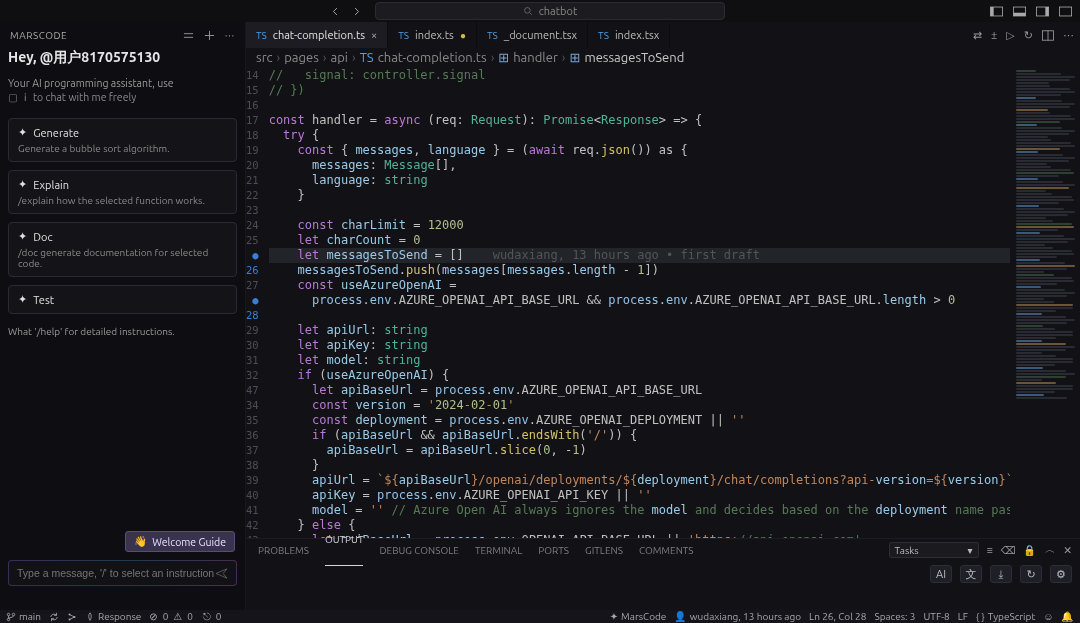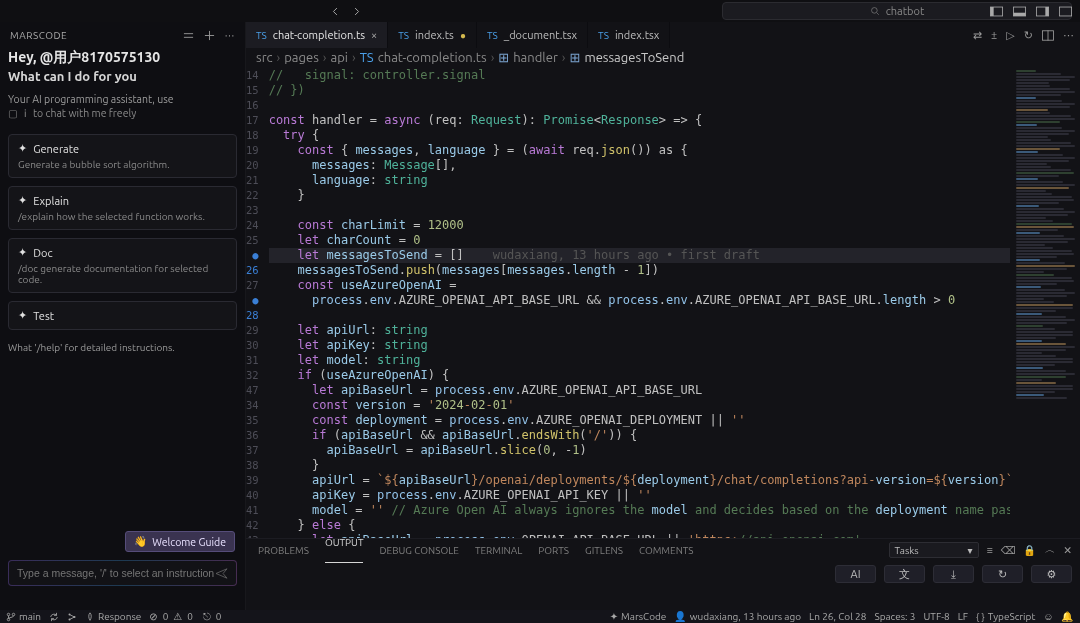--- a/index.html
+++ b/index.html
@@ -11,21 +11,21 @@
   font-size: 11px;
   overflow: hidden;
   position: relative;
 }
 
 
 .titlebar {
   height: 22px;
   display: flex; align-items: center;
   padding: 0 8px;
-  justify-content: flex-end;
+  justify-content: center;
   position: relative;
 }
 .titlebar .navarrows {
   position: absolute; left: 330px; top: 0; height: 22px;
   display: flex; align-items: center; gap: 10px;
   color: #aaa;
 }
 .titlebar .search {
   width: 350px; height: 18px;
   margin-left: 20px;
@@ -183,36 +183,36 @@
   height: 72px;
   background:#121216;
   border-top:1px solid #1c1c22;
   display:flex; flex-direction:column;
   position:relative;
 }
 .panel-tabs{
   height:22px; display:flex; align-items:center; gap:16px;
   padding:0 12px; font-size:10px; color:#7e7e7e;
 }
-.panel-tabs .on{ color:#d6d6d6; border-bottom:1px solid #d6d6d6; padding-bottom:14px;}
+.panel-tabs .on{ color:#d6d6d6; border-bottom:1px solid #d6d6d6; padding-bottom:20px;}
 .panel-actions{
   position:absolute; right:8px; top:0; height:22px;
   display:flex; align-items:center; gap:8px; color:#9a9a9a; font-size:10.5px;
 }
 .panel-select{
   width:90px; height:16px; background:#1a1a1f; border:1px solid #2d2d33; color:#bbb;
   font-size:10px; display:flex; align-items:center; justify-content:space-between;
   padding:0 5px; border-radius:2px;
 }
 .panel-icons-float{
   position:absolute; right:8px; top:26px;
   display:flex; gap:8px;
 }
 .panel-icons-float .chip{
-  width:41px; height:18px; background:#1f1f28; border:1px solid #2d2d36;
+  width:22px; height:18px; background:#1f1f28; border:1px solid #2d2d36;
   border-radius:3px; display:flex; align-items:center; justify-content:center;
   color:#bdbdbd; font-size:11px;
 }
 
 
 .status{
   position:absolute; left:0; right:0; bottom:0; height:13px;
   background:#14141a; color:#a8a8a8;
   font-size:10px;
   display:flex; align-items:center;
@@ -285,21 +285,20 @@
         </span>
       <span>
           <svg width="11" height="11" viewBox="0 0 12 12">
             <path d="M6 1v10M1 6h10" stroke="#999"></path>
           </svg>
         </span>
       <span>⋯</span>
     </span>
   </div>
   <div class="greeting">Hey, @用户8170575130</div>
-  <div class="greeting-sub">What can I do for you</div>
   <div class="assist-line">Your AI programming assistant, use</div>
   <div class="assist-line2">
     <span class="ico">▢</span>
     <span class="ico">Ꭵ</span>
     <span>to chat with me freely</span>
   </div>
 
   <div class="cards">
     <div class="card">
       <div class="card-title">

